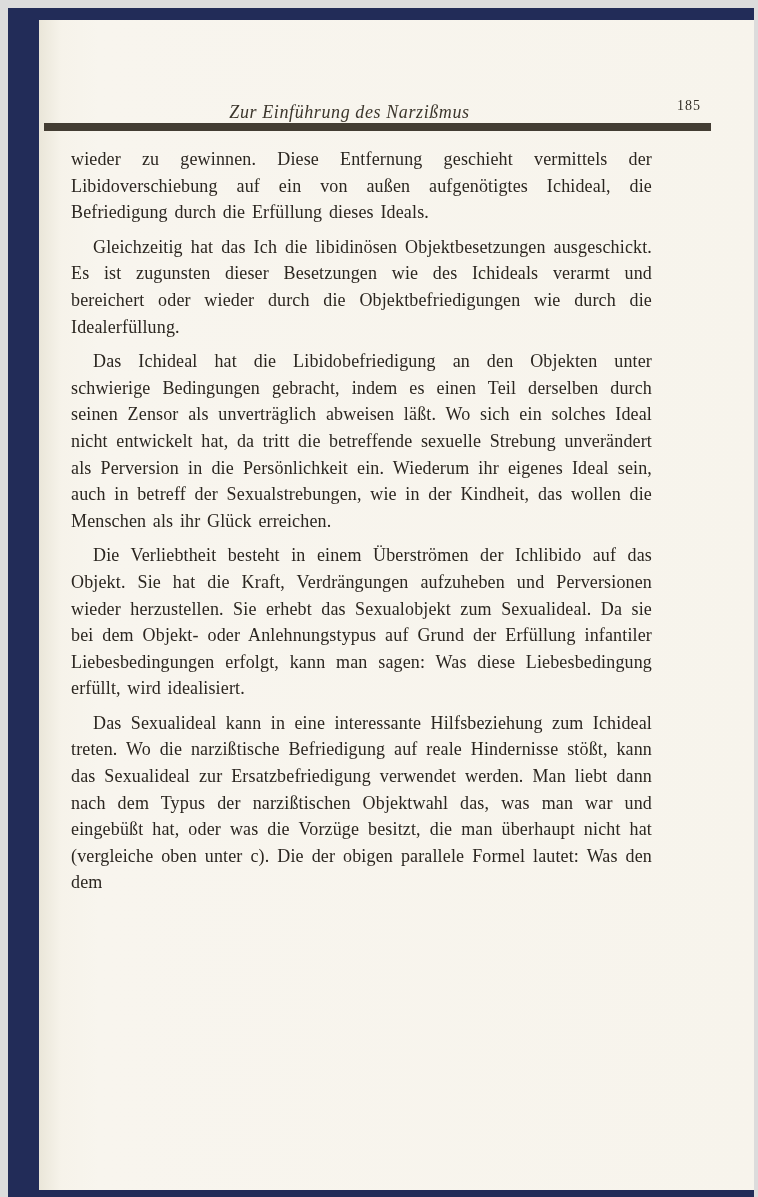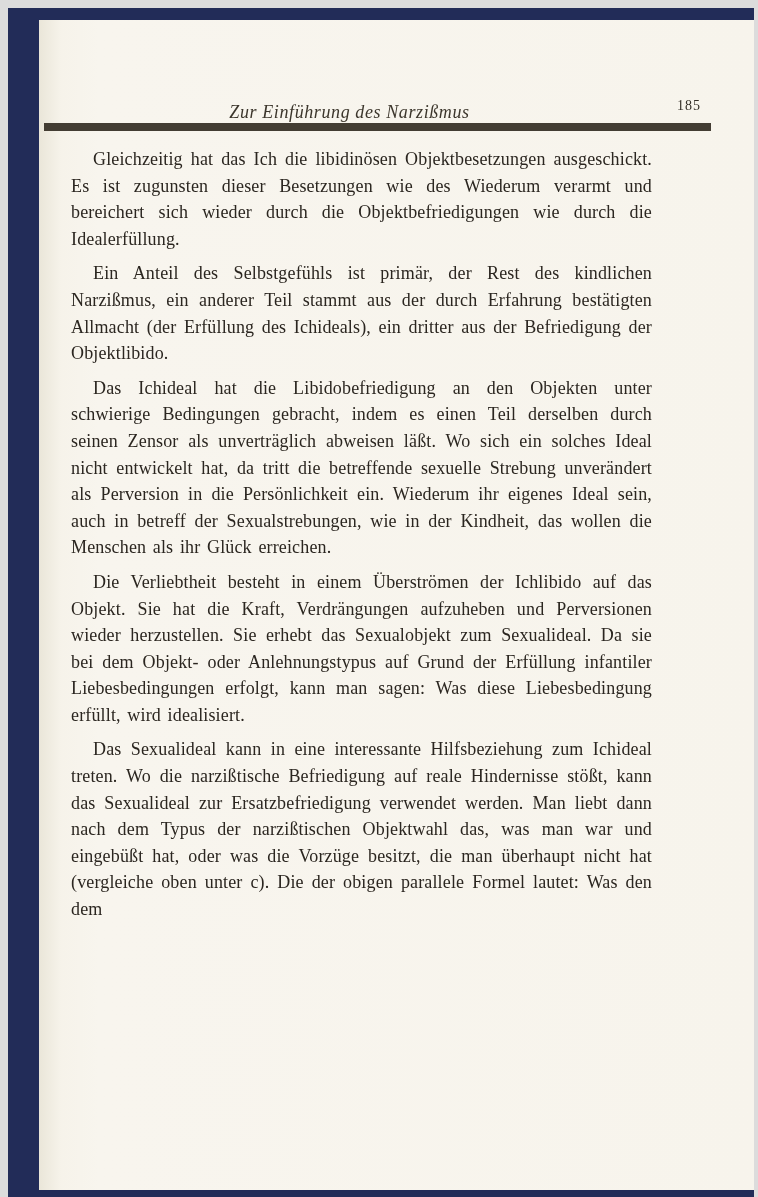--- a/index.html
+++ b/index.html
@@ -83,21 +83,21 @@
   <div class="paper">
 
     <header class="page-header">
       <span class="running-title">Zur Einführung des Narzißmus</span>
       <span class="page-number">185</span>
     </header>
 
     <div class="header-rule"></div>
 
     <main class="page-body">
-      <p class="para">Gleichzeitig hat das Ich die libidinösen Objektbesetzungen ausgeschickt. Es ist zugunsten dieser Besetzungen wie des Wiederum verarmt und bereichert sich wieder durch die Objektbefriedigungen wie durch die Idealerfüllung.</p>
-      <p class="para">Ein Anteil des Selbstgefühls ist primär, der Rest des kindlichen Narzißmus, ein anderer Teil stammt aus der durch Erfahrung bestätigten Allmacht (der Erfüllung des Ichideals), ein dritter aus der Befriedigung der Objektlibido.</p>
+      <p class="para no-indent">wieder zu gewinnen. Diese Entfernung geschieht vermittels der Libidoverschiebung auf ein von außen aufgenötigtes Ichideal, die Befriedigung durch die Erfüllung dieses Ideals.</p>
+      <p class="para">Gleichzeitig hat das Ich die libidinösen Objektbesetzungen ausgeschickt. Es ist zugunsten dieser Besetzungen wie des Ichideals verarmt und bereichert oder wieder durch die Objektbefriedigungen wie durch die Idealerfüllung.</p>
       <p class="para">Das Ichideal hat die Libidobefriedigung an den Objekten unter schwierige Bedingungen gebracht, indem es einen Teil derselben durch seinen Zensor als unverträglich abweisen läßt. Wo sich ein solches Ideal nicht entwickelt hat, da tritt die betreffende sexuelle Strebung unverändert als Perversion in die Persönlichkeit ein. Wiederum ihr eigenes Ideal sein, auch in betreff der Sexualstrebungen, wie in der Kindheit, das wollen die Menschen als ihr Glück erreichen.</p>
       <p class="para">Die Verliebtheit besteht in einem Überströmen der Ichlibido auf das Objekt. Sie hat die Kraft, Verdrängungen aufzuheben und Perversionen wieder herzustellen. Sie erhebt das Sexualobjekt zum Sexualideal. Da sie bei dem Objekt- oder Anlehnungstypus auf Grund der Erfüllung infantiler Liebesbedingungen erfolgt, kann man sagen: Was diese Liebesbedingung erfüllt, wird idealisiert.</p>
       <p class="para">Das Sexualideal kann in eine interessante Hilfsbeziehung zum Ichideal treten. Wo die narzißtische Befriedigung auf reale Hindernisse stößt, kann das Sexualideal zur Ersatzbefriedigung verwendet werden. Man liebt dann nach dem Typus der narzißtischen Objektwahl das, was man war und eingebüßt hat, oder was die Vorzüge besitzt, die man überhaupt nicht hat (vergleiche oben unter c). Die der obigen parallele Formel lautet: Was den dem</p>
     </main>
 
   </div>
 </div>
 
 </body></html>

